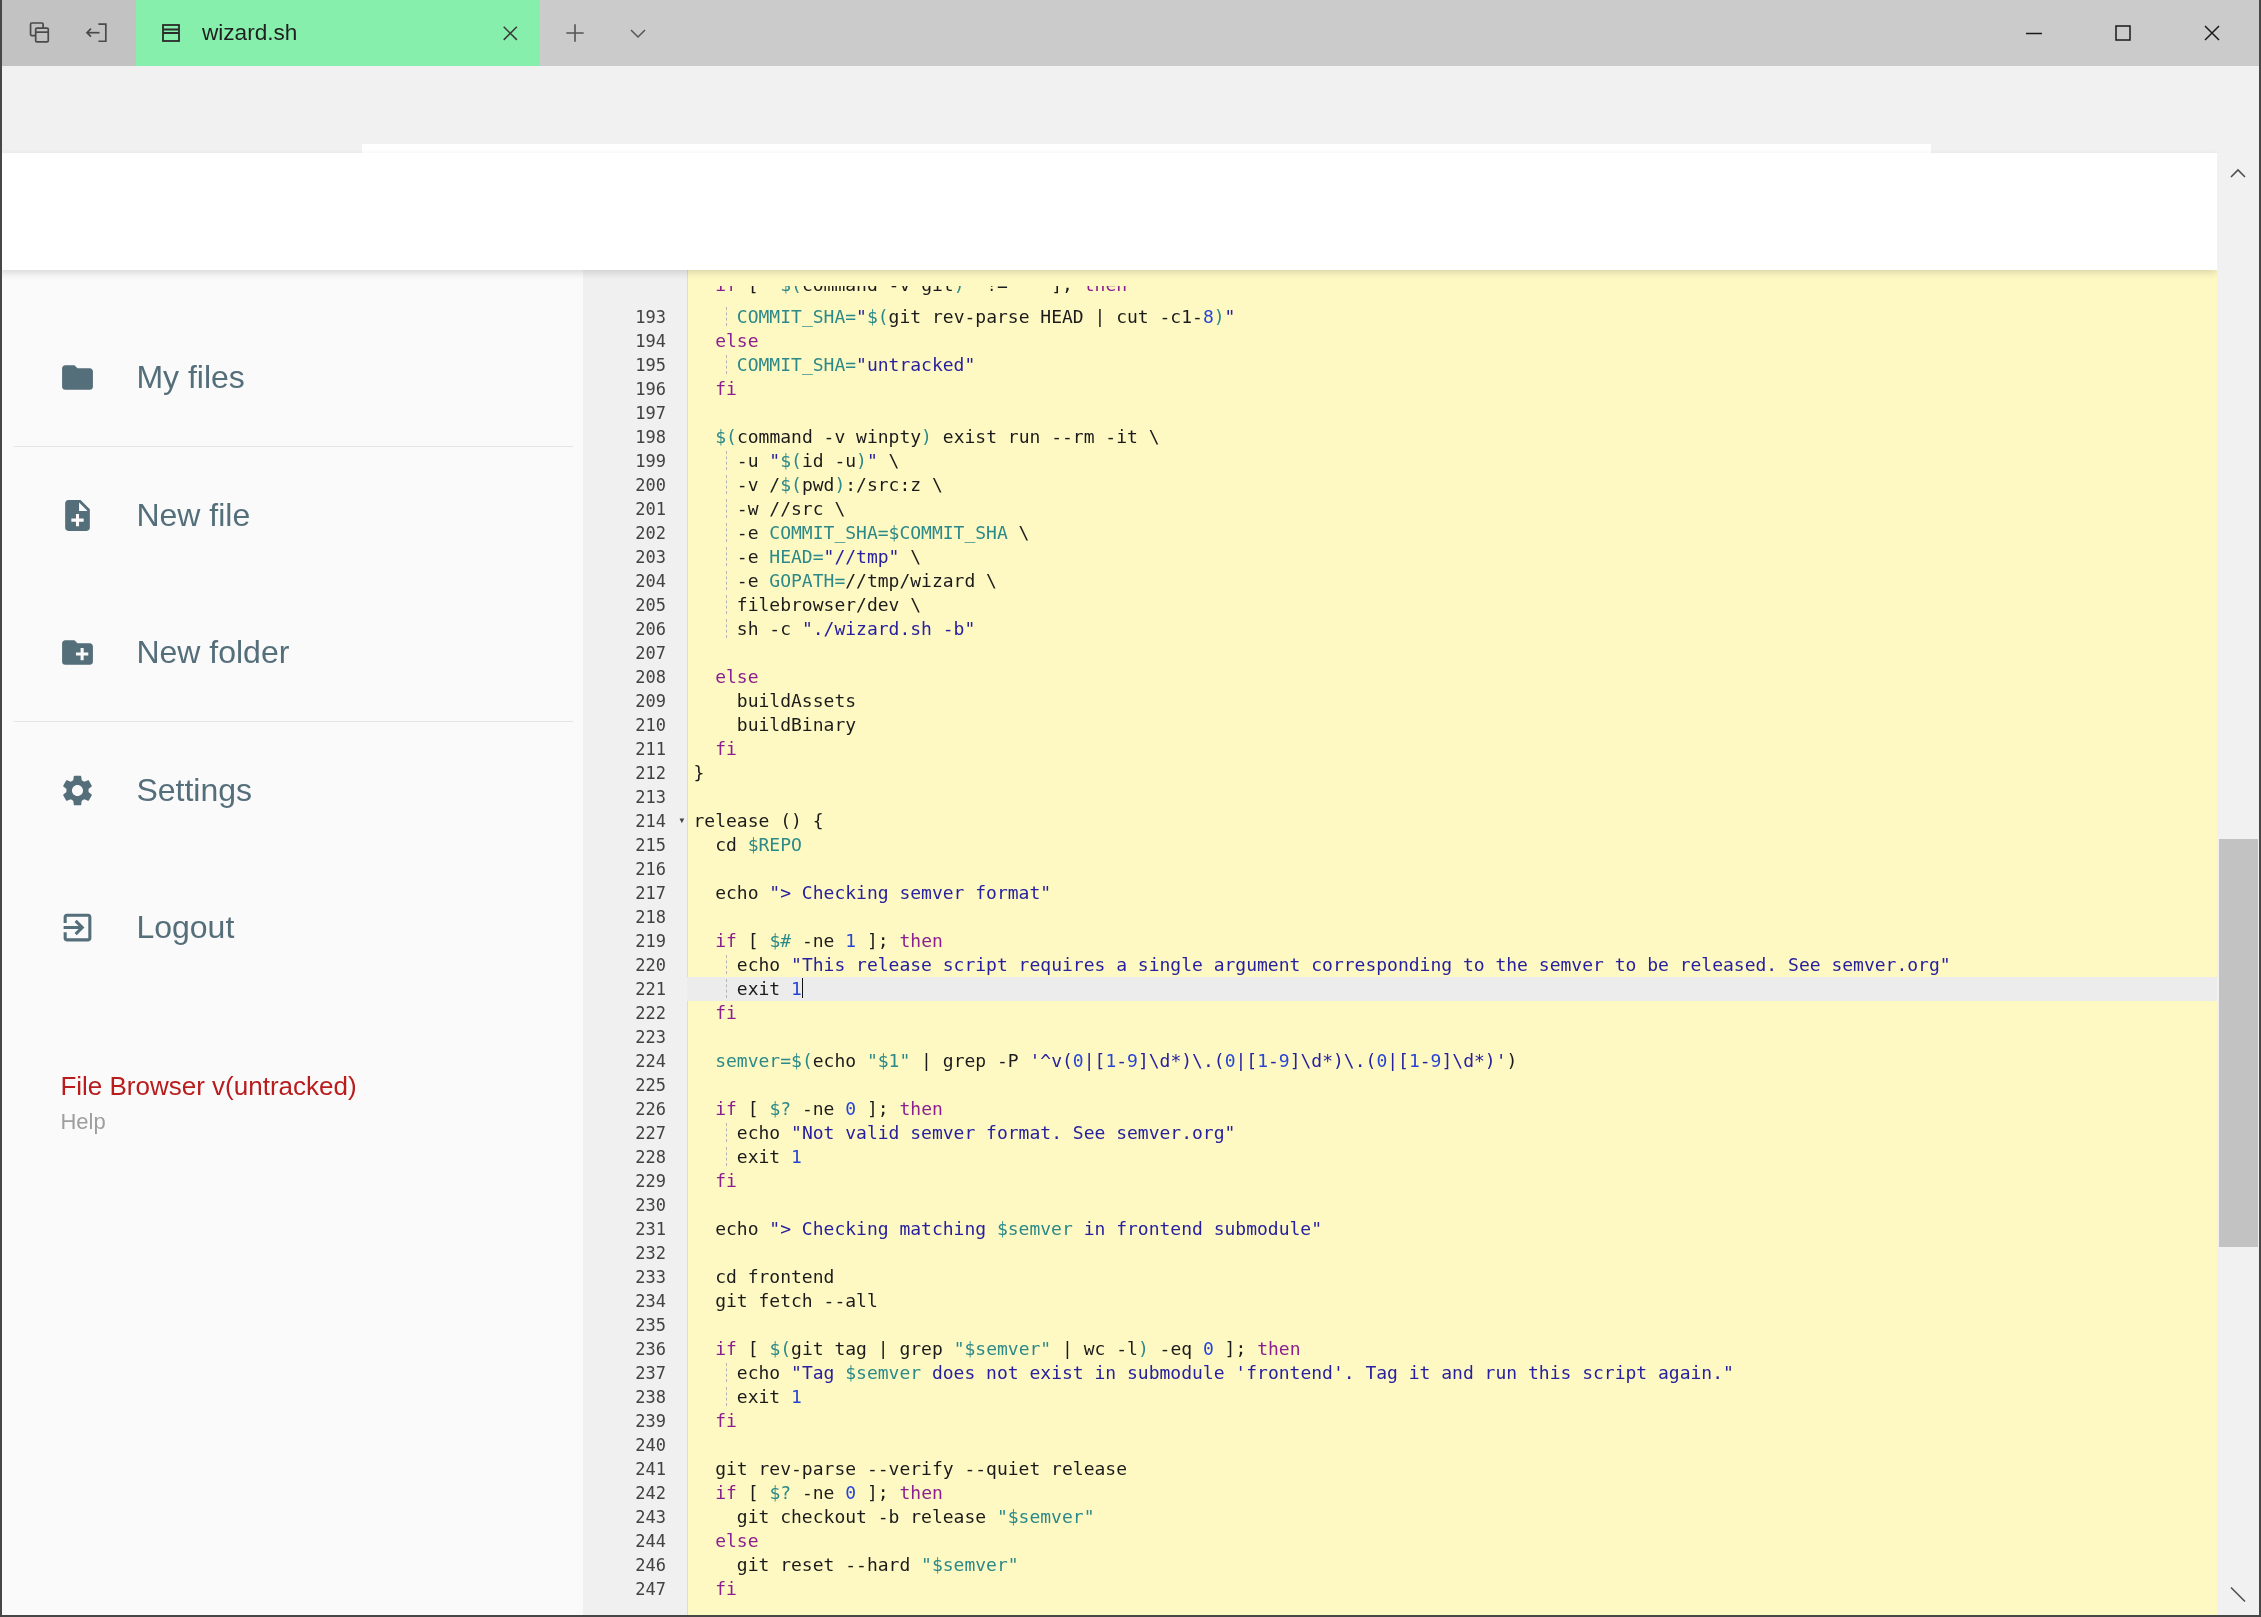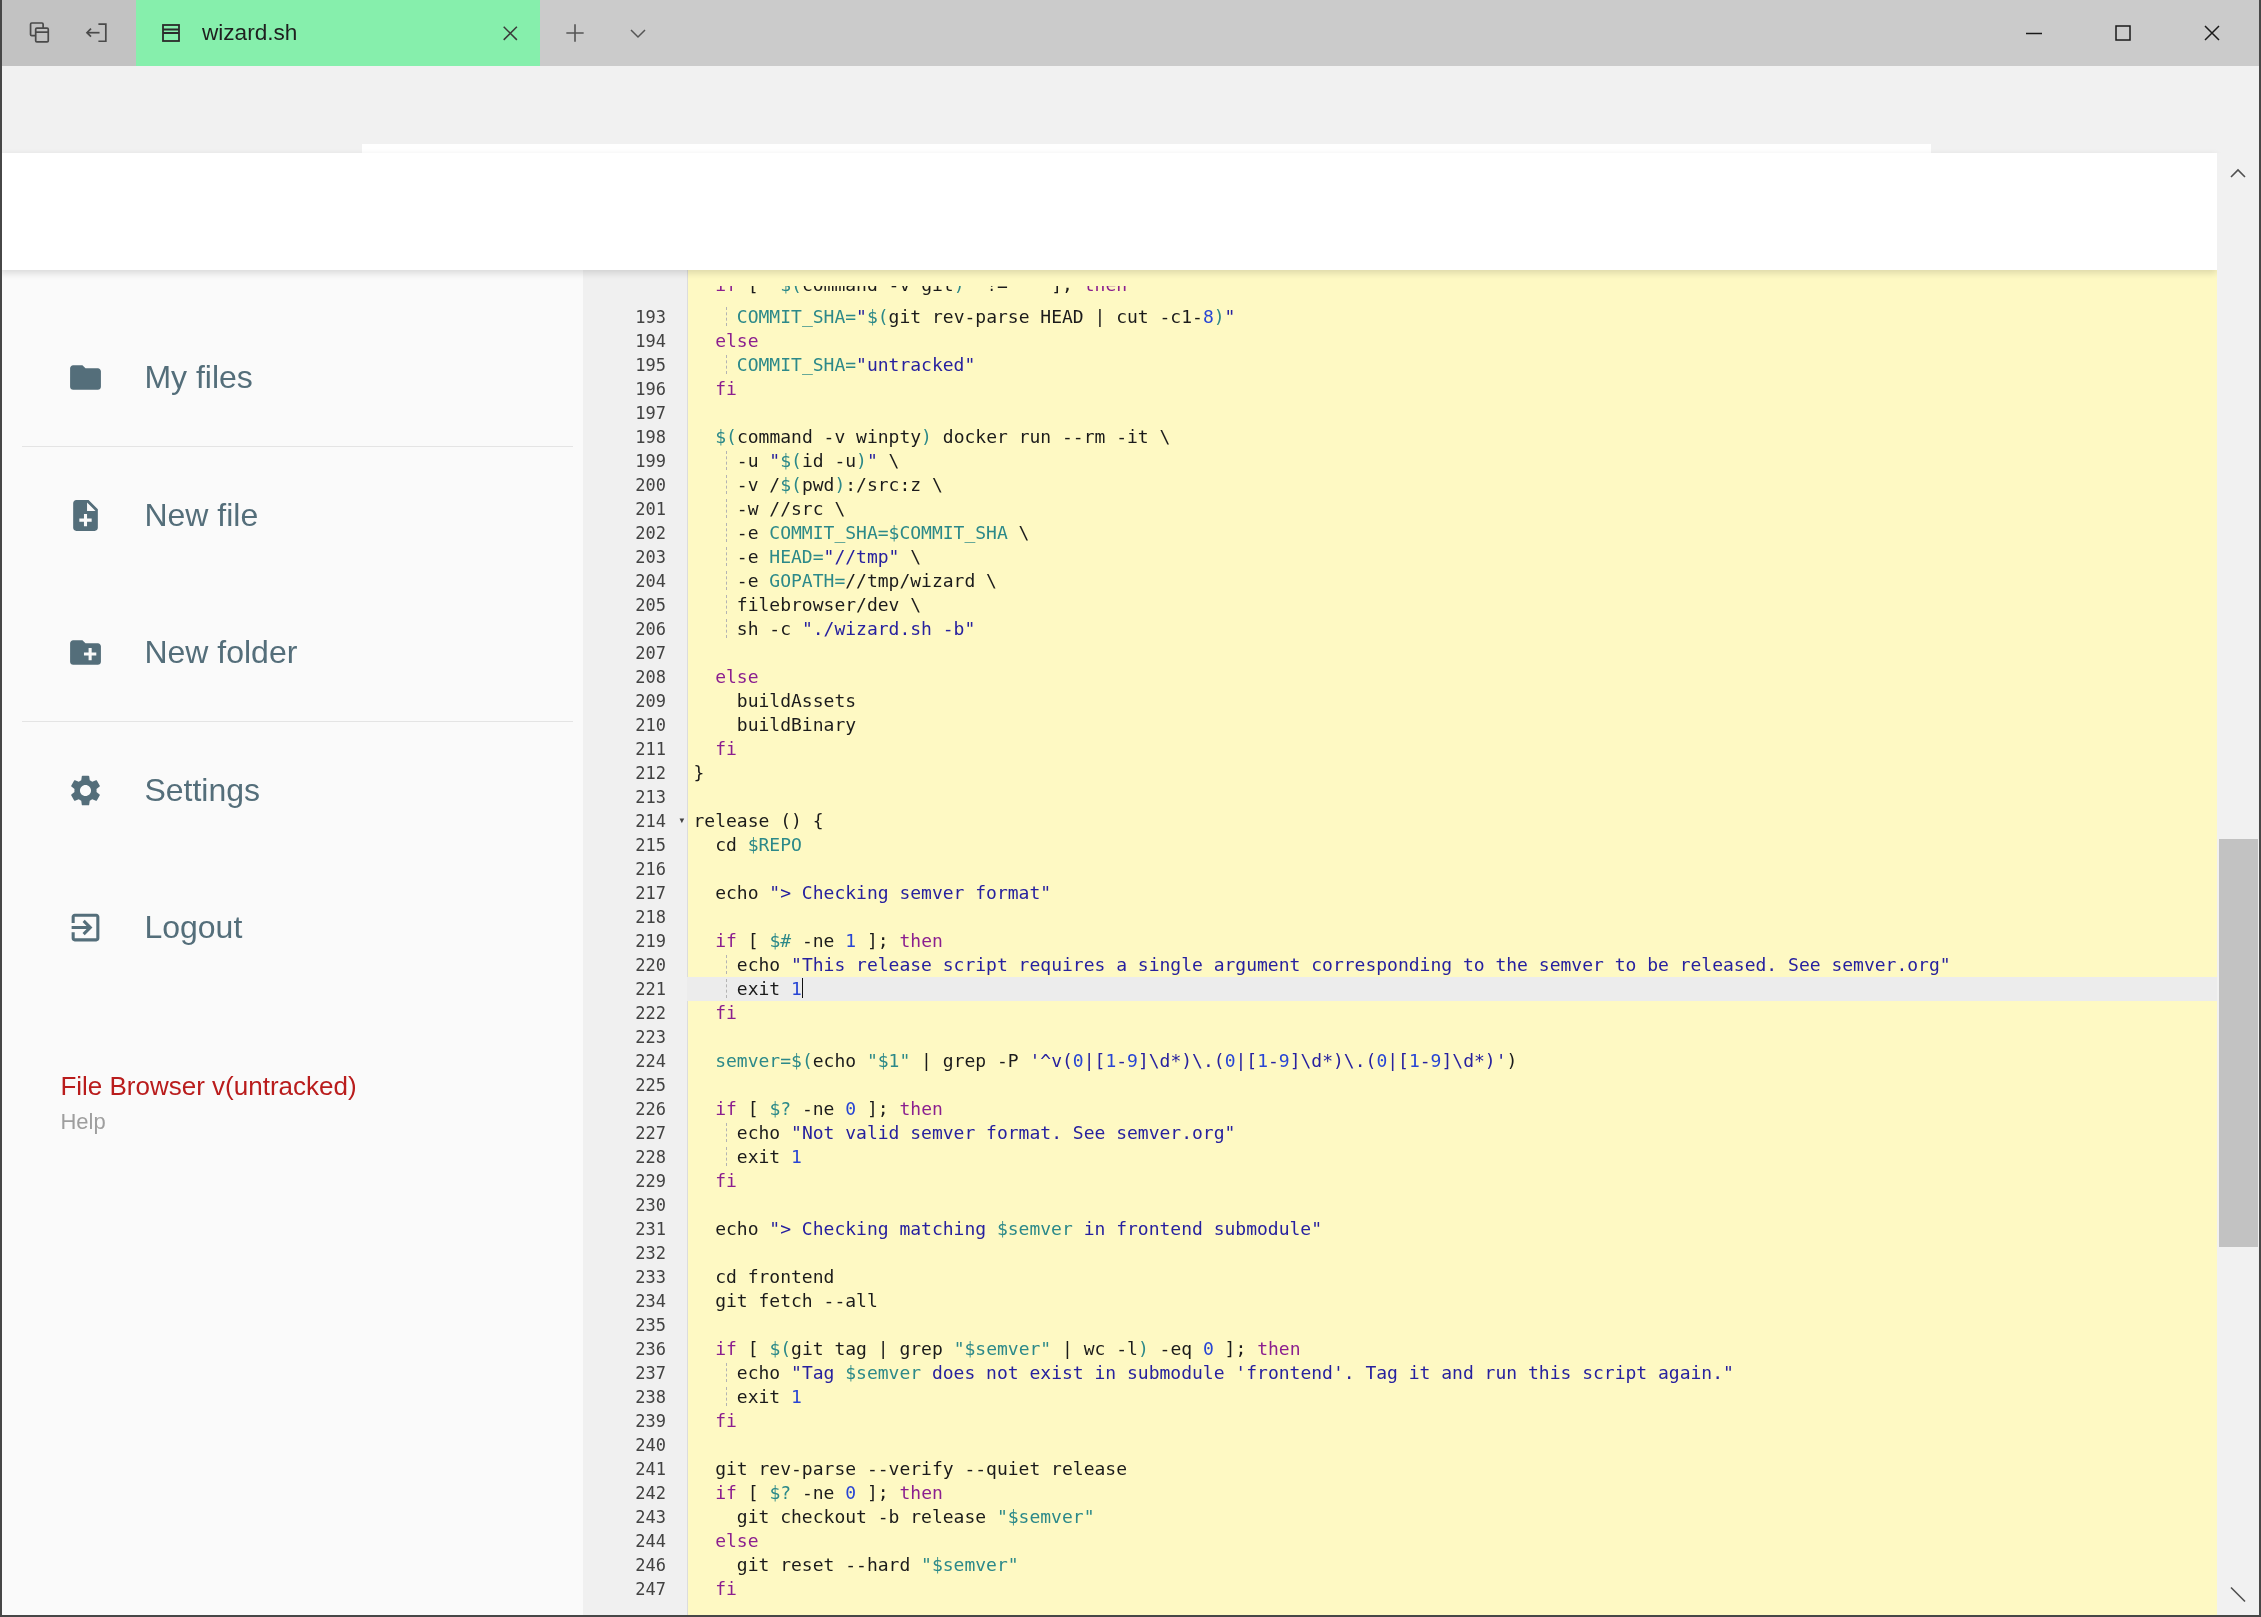--- a/index.html
+++ b/index.html
@@ -45,21 +45,21 @@
     display:flex;align-items:center;justify-content:center;overflow:hidden;}
   .searchbox{position:absolute;left:165px;top:171px;width:799px;height:82px;background:#f4f4f4;
     border-radius:4.8px;display:flex;align-items:center;}
   .searchbox .mag{margin-left:37px;}
   .searchbox input{border:0;outline:0;background:transparent;font-size:27.4px;color:#424242;
     margin-left:21px;flex:1;font-family:"Liberation Sans",sans-serif;}
   .searchbox input::placeholder{color:#8f8f8f;opacity:1;}
   .toolbar{position:absolute;right:68px;top:195px;display:flex;gap:53px;}
   .toolbtn{width:37px;height:37px;display:flex;align-items:center;justify-content:center;cursor:pointer;}
   
-  .sidebar{position:absolute;left:2.4px;top:270px;width:580px;bottom:1.6px;background:#fafafa;padding-top:39px;box-sizing:border-box;padding-left:8px;}
+  .sidebar{position:absolute;left:2.4px;top:270px;width:580px;bottom:1.6px;background:#fafafa;padding-top:39px;box-sizing:border-box;}
   .sbitem{height:137px;display:flex;align-items:center;padding-left:57px;gap:40px;cursor:pointer;}
   .sbicon{width:37px;height:37px;}
   .sblabel{font-size:32px;color:#546e7a;}
   .sbdivider{height:0;border-top:0.8px solid #e4e4e4;margin:0 9.7px 0 11.3px;}
   .sbfooter{position:absolute;left:58px;top:798px;}
   .sbversion{font-size:26px;color:#b91c1c;line-height:36px;}
   .sbhelp{font-size:22px;color:#9e9e9e;line-height:36px;cursor:pointer;}
   
   .editor{position:absolute;left:583px;top:270px;right:44px;bottom:0;background:#fef9c3;overflow:hidden;
     font-family:"DejaVu Sans Mono",monospace;padding-top:16px;}
@@ -359,21 +359,21 @@
     <div class="row">
       <span class="ln">196</span>
       <span class="code"><span class="tp">  </span><span class="tk">fi</span></span>
     </div>
     <div class="row">
       <span class="ln">197</span>
       <span class="code"></span>
     </div>
     <div class="row">
       <span class="ln">198</span>
-      <span class="code"><span class="tp">  </span><span class="tv">$(</span><span class="tp">command -v winpty</span><span class="tv">)</span><span class="tp"> docker run --rm -it \</span></span>
+      <span class="code"><span class="tp">  </span><span class="tv">$(</span><span class="tp">command -v winpty</span><span class="tv">)</span><span class="tp"> exist run --rm -it \</span></span>
     </div>
     <div class="row guide">
       <span class="ln">199</span>
       <span class="code"><span class="tp">    -u </span><span class="ts">"</span><span class="tv">$(</span><span class="tp">id -u</span><span class="tv">)</span><span class="ts">"</span><span class="tp"> \</span></span>
     </div>
     <div class="row guide">
       <span class="ln">200</span>
       <span class="code"><span class="tp">    -v /</span><span class="tv">$(</span><span class="tp">pwd</span><span class="tv">)</span><span class="tp">:/src:z \</span></span>
     </div>
     <div class="row guide">

